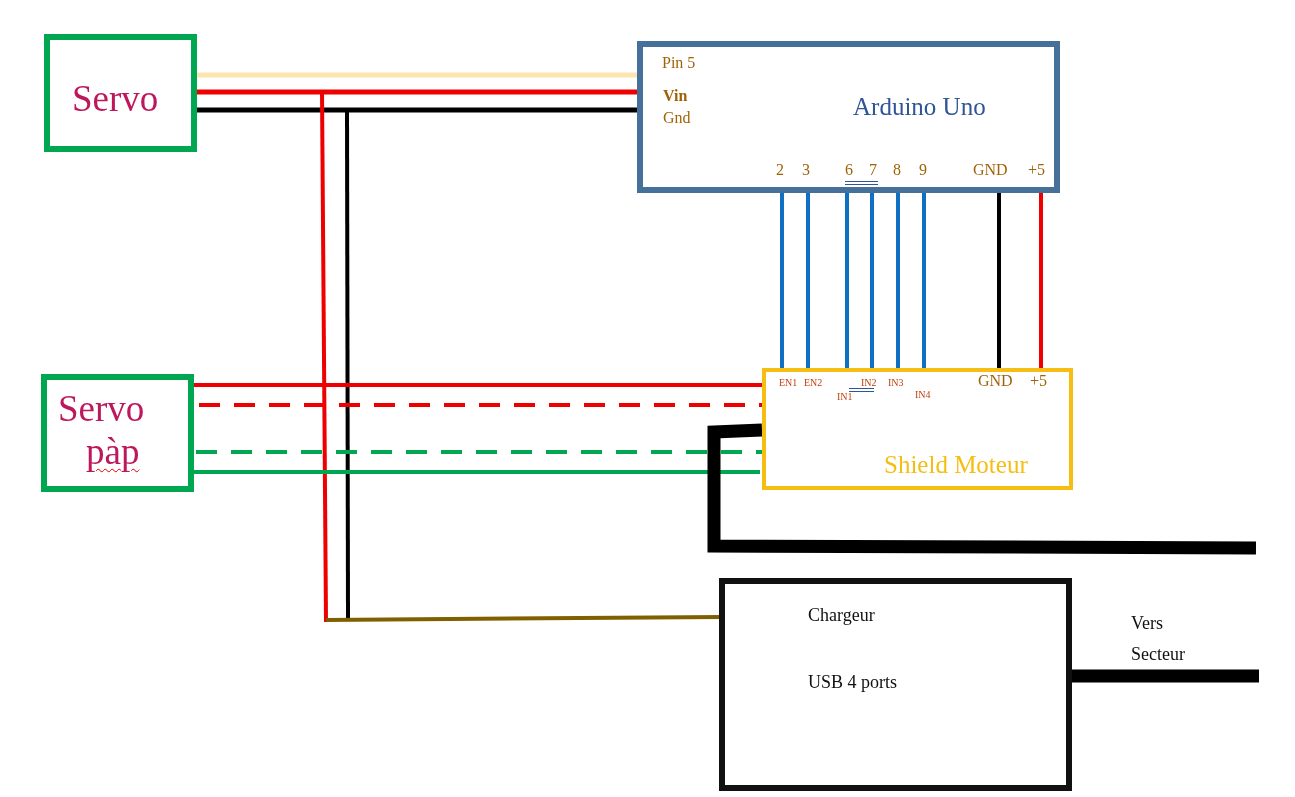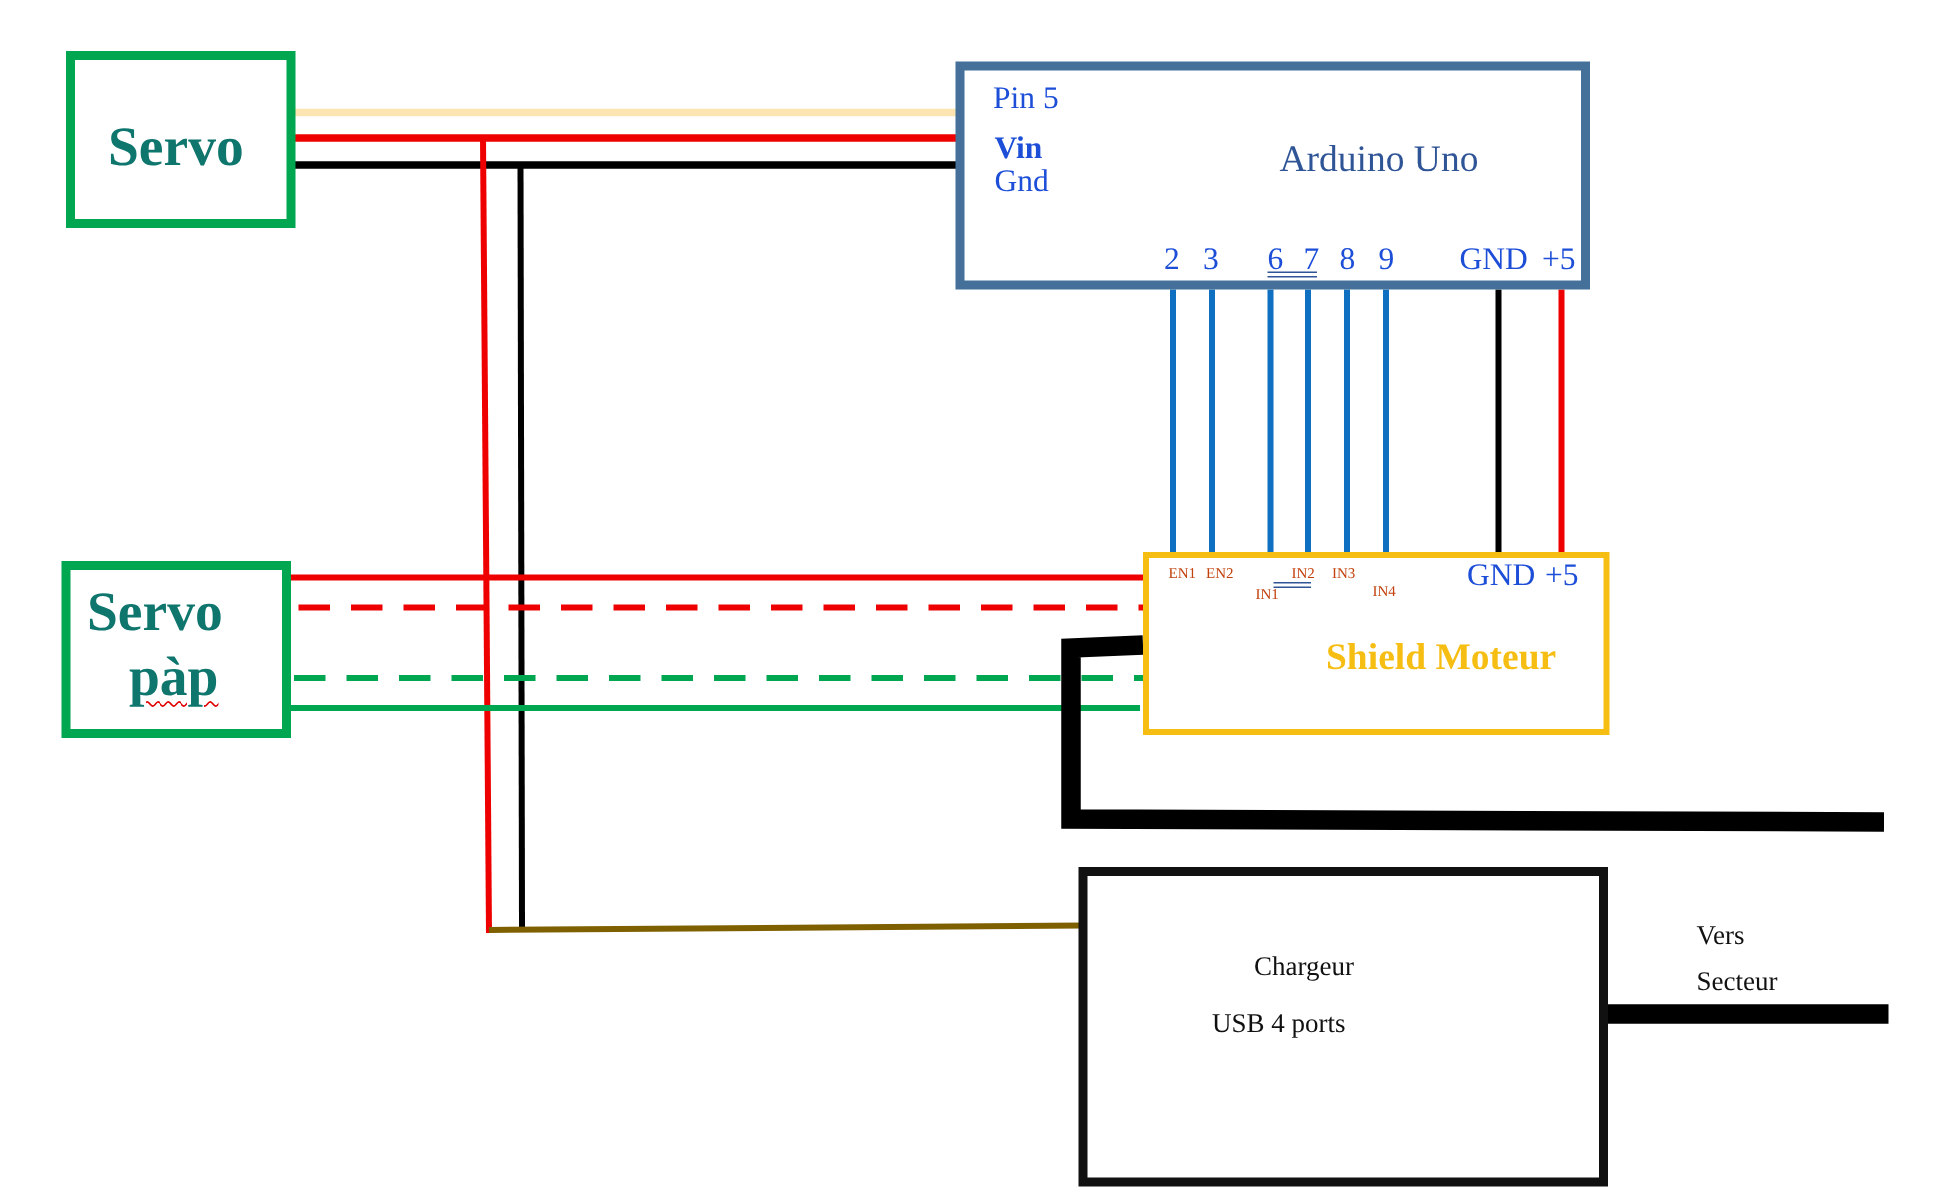--- a/index.html
+++ b/index.html
@@ -6,25 +6,25 @@
   body { width: 1295px; height: 797px; position: relative; overflow: hidden;
          font-family: "Liberation Serif", "DejaVu Serif", serif; }
   svg.wires { position: absolute; left: 0; top: 0; }
   .box { position: absolute; box-sizing: border-box; background: transparent; }
   .lbl { position: absolute; white-space: nowrap; line-height: 1; }
   #servo-box { left: 44px; top: 34px; width: 153px; height: 118px; border: 6px solid #00a650; }
   #moteur-box { left: 41px; top: 374px; width: 153px; height: 118px; border: 6px solid #00a650; }
   #arduino-box { left: 637px; top: 41px; width: 423px; height: 152px; border: 6px solid #44709a; }
   #shield-box { left: 762px; top: 368px; width: 311px; height: 122px; border: 4px solid #f6be13; }
   #chargeur-box { left: 719px; top: 578px; width: 353px; height: 213px; border: 6px solid #111111; }
-  .green-title { color: #0f766e; font-size: 37px; font-weight: bold; }
+  .green-title { color: #be185d; font-size: 37px; }
   .blue-title { color: #2f5597; font-size: 25px; }
   .yellow-title { color: #f6be13; font-size: 25px; }
   .black-title { color: #111; font-size: 18px; }
-  .pin { color: #1d4ed8; font-size: 21px; }
+  .pin { color: #a16207; font-size: 16px; }
   .pin-small { color: #c2410c; font-size: 10px; }
   .squiggle { text-decoration: underline wavy #e00000; text-decoration-thickness: 1px; text-underline-offset: 4px; }
   .dbl-underline { position: absolute; border-top: 1px solid #2f5597; border-bottom: 1px solid #2f5597; height: 2px; }
 </style>
 </head>
 <body>
 
 <svg class="wires" width="1295" height="797" viewBox="0 0 1295 797">
 
   <line x1="195" y1="75" x2="639" y2="75" stroke="#fce5b0" stroke-width="5"></line>
@@ -70,29 +70,29 @@
 <span class="lbl pin" style="left:802px; top:162px;">3</span>
 <span class="lbl pin" style="left:845px; top:162px;">6</span>
 <span class="lbl pin" style="left:869px; top:162px;">7</span>
 <div class="dbl-underline" style="left:845px; top:181px; width:33px;"></div>
 <span class="lbl pin" style="left:893px; top:162px;">8</span>
 <span class="lbl pin" style="left:919px; top:162px;">9</span>
 <span class="lbl pin" style="left:973px; top:162px;">GND</span>
 <span class="lbl pin" style="left:1028px; top:162px;">+5</span>
 
 <div id="shield-box" class="box"></div>
-<span class="lbl yellow-title" style="left:884px; top:426px;font-weight:bold;">Shield Moteur</span>
+<span class="lbl yellow-title" style="left:884px; top:452px;">Shield Moteur</span>
 <span class="lbl pin-small" style="left:779px; top:378px;">EN1</span>
 <span class="lbl pin-small" style="left:804px; top:378px;">EN2</span>
 <span class="lbl pin-small" style="left:837px; top:392px;">IN1</span>
 <span class="lbl pin-small" style="left:861px; top:378px;">IN2</span>
 <div class="dbl-underline" style="left:849px; top:388px; width:25px;"></div>
 <span class="lbl pin-small" style="left:888px; top:378px;">IN3</span>
 <span class="lbl pin-small" style="left:915px; top:378px;margin-top:12px;">IN4</span>
 <span class="lbl pin" style="left:978px; top:373px;">GND</span>
 <span class="lbl pin" style="left:1030px; top:373px;">+5</span>
 
 <div id="chargeur-box" class="box"></div>
-<span class="lbl black-title" style="left:808px; top:635px;margin-left:28px;">Chargeur</span>
+<span class="lbl black-title" style="left:808px; top:606px;">Chargeur</span>
 <span class="lbl black-title" style="left:808px; top:673px;">USB 4 ports</span>
 
 <span class="lbl black-title" style="left:1131px; top:614px;">Vers</span>
 <span class="lbl black-title" style="left:1131px; top:645px;">Secteur</span>
 
 </body></html>

